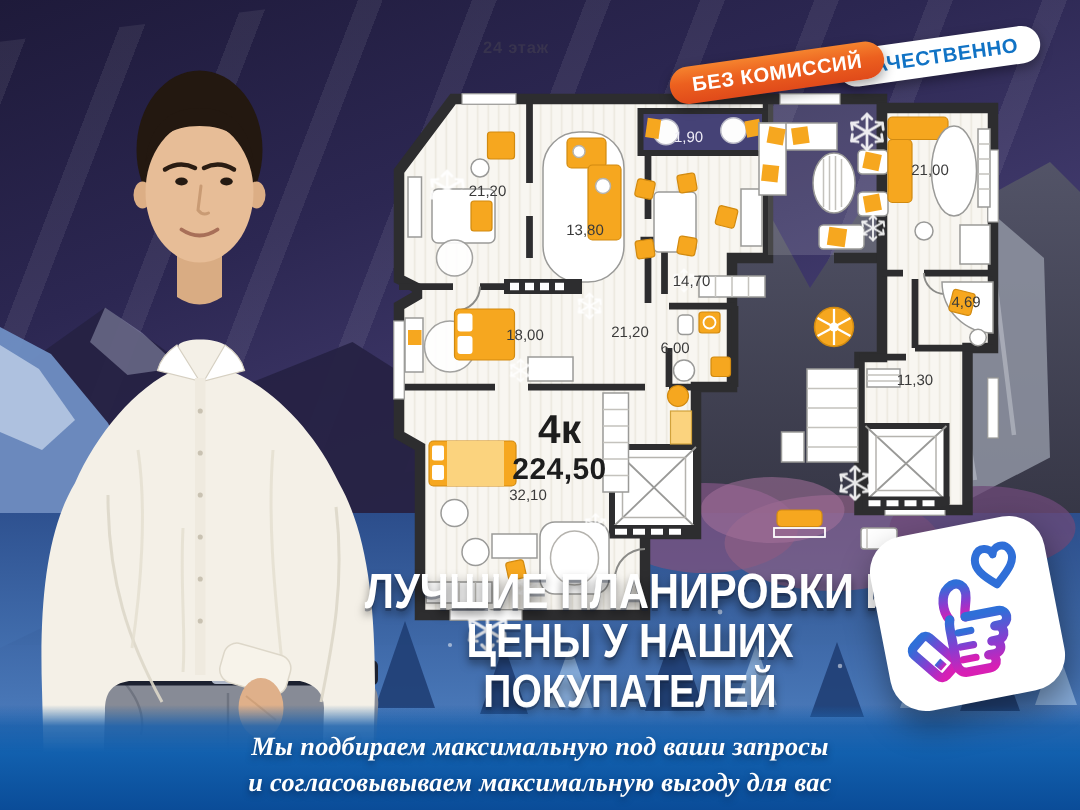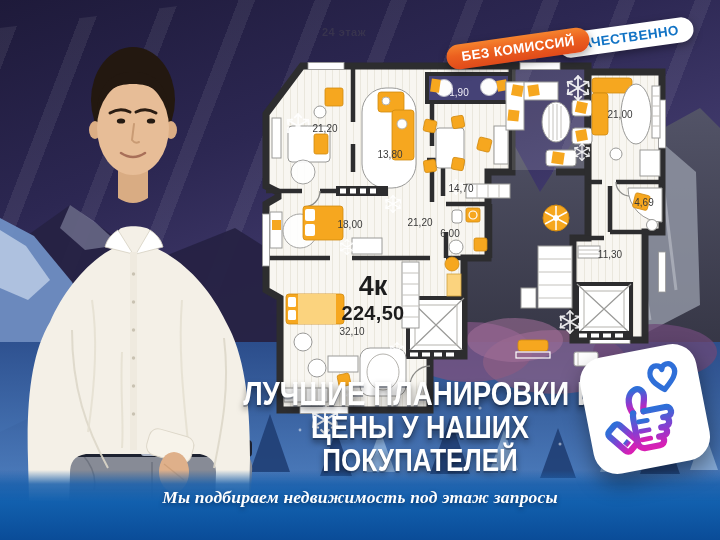--- a/index.html
+++ b/index.html
@@ -401,21 +401,22 @@
   <div class="badge badge-white">КАЧЕСТВЕННО</div>
   <div class="badge badge-orange">БЕЗ КОМИССИЙ</div>
 
   <div class="title">
     <span class="t1">ЛУЧШИЕ ПЛАНИРОВКИ И</span>
     <span class="t2">ЦЕНЫ У НАШИХ</span>
     <span class="t3">ПОКУПАТЕЛЕЙ</span>
   </div>
 
   <div class="footer">
-    <span class="fline f1">Мы подбираем недвижимость под этаж запросы</span>
+    <span class="fline f1">Мы подбираем максимальную под ваши запросы</span>
+    <span class="fline f2">и согласовывываем максимальную выгоду для вас</span>
   </div>
 
   <div class="like-card">
     <svg width="96" height="96" viewBox="0 0 100 100">
       <defs>
         <linearGradient id="tg2" x1="0" y1="0" x2="0" y2="1">
           <stop offset="0" stop-color="#2f6fd8"></stop>
             <stop offset=".55" stop-color="#8b3bd0"></stop>
             <stop offset="1" stop-color="#d81fb4"></stop>
         </linearGradient>

